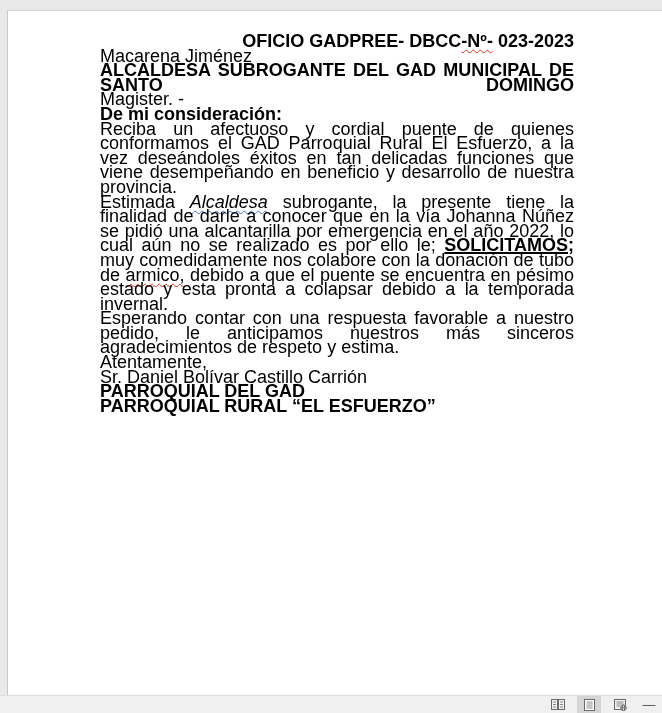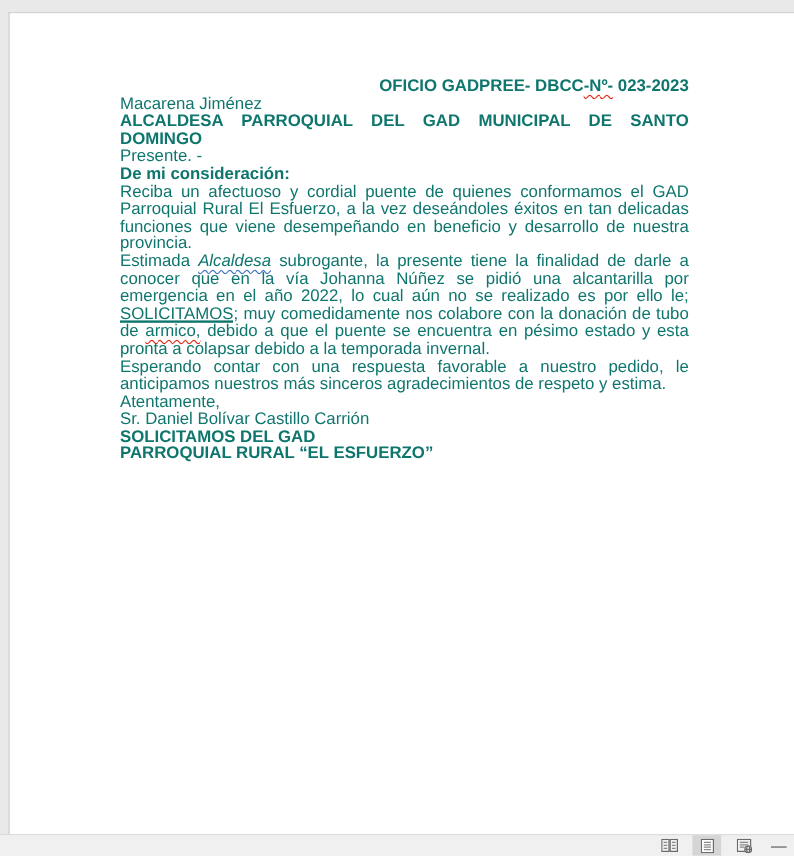--- a/index.html
+++ b/index.html
@@ -16,24 +16,24 @@
     left: 7px; top: 10px;
     width: 655px; bottom: 18px;
     background: #ffffff;
     border-left: 1px solid #c9c9c9;
     border-top: 1px solid #d4d4d4;
     overflow: hidden;
   }
   .content {
     margin-left: 92px;
     width: 474px;
-    padding-top: 53px;
-    font-size: 14px;
+    padding-top: 23px;
+    font-size: 18px;
     line-height: 14.6px;
-    color: #0f766e;
+    color: #000000;
   }
   .content p, .content div { margin: 0; padding: 0; }
   .align-right { text-align: right; }
   .b { font-weight: bold; }
   .just { text-align: justify; }
   .just-last { text-align: justify; text-align-last: justify; }
   .wavy-red {
     text-decoration: underline;
     text-decoration-style: wavy;
     text-decoration-color: #e0301e;
@@ -44,21 +44,21 @@
   .wavy-blue {
     text-decoration: underline;
     text-decoration-style: wavy;
     text-decoration-color: #4472c4;
     text-decoration-thickness: 1px;
     text-underline-offset: 2px;
     text-decoration-skip-ink: none;
     font-style: italic;
   }
   .bold-u {
-    font-weight: normal;
+    font-weight: bold;
     text-decoration: underline;
     text-decoration-thickness: 1.5px;
   }
   .addressee    { margin-top: 44px; }
   .greeting     { margin-top: 38px; }
   .p1           { margin-top: 25px; }
   .p2           { margin-top: 31px; }
   .p3           { margin-top: 59px; }
   .closing      { margin-top: 20px; }
   .signature    { margin-top: 102px; }
@@ -96,37 +96,37 @@
 
   <div class="page">
     <div class="content">
 
       <div class="align-right">
         <div class="b"><span>OFICIO GADPREE- DBCC</span><span class="wavy-red">-Nº-</span><span> 023-2023</span></div>
       </div>
 
       <div class="addressee">
         <div>Macarena Jiménez</div>
-        <div class="b just-last">ALCALDESA PARROQUIAL DEL GAD MUNICIPAL DE SANTO DOMINGO</div>
-        <div>Presente. -</div>
+        <div class="b just-last">ALCALDESA SUBROGANTE DEL GAD MUNICIPAL DE SANTO DOMINGO</div>
+        <div>Magister. -</div>
       </div>
 
       <div class="greeting b">De mi consideración:</div>
 
       <p class="p1 just">Reciba un afectuoso y cordial puente de quienes conformamos el GAD Parroquial Rural El Esfuerzo, a la vez deseándoles éxitos en tan delicadas funciones que viene desempeñando en beneficio y desarrollo de nuestra provincia.</p>
 
       <p class="p2 just"><span>Estimada </span><span class="wavy-blue">Alcaldesa</span><span> subrogante, la presente tiene la finalidad de darle a conocer que en la vía Johanna Núñez se pidió una alcantarilla por emergencia en el año 2022, lo cual aún no se realizado es por ello le; </span><span class="bold-u">SOLICITAMOS;</span><span> muy comedidamente nos colabore con la donación de tubo de </span><span class="wavy-red">armico,</span><span> debido a que el puente se encuentra en pésimo estado y esta pronta a colapsar debido a la temporada invernal.</span></p>
 
       <p class="p3 just">Esperando contar con una respuesta favorable a nuestro pedido, le anticipamos nuestros más sinceros agradecimientos de respeto y estima.</p>
 
       <div class="closing">Atentamente,</div>
 
       <div class="signature">
         <div>Sr. Daniel Bolívar Castillo Carrión</div>
-        <div class="b">SOLICITAMOS DEL GAD</div>
+        <div class="b">PARROQUIAL DEL GAD</div>
         <div class="b">PARROQUIAL RURAL “EL ESFUERZO”</div>
       </div>
 
     </div>
   </div>
 
   <div class="status-bar">
 
     <div class="view-btn">
       <svg width="14" height="11" viewBox="0 0 14 11">

